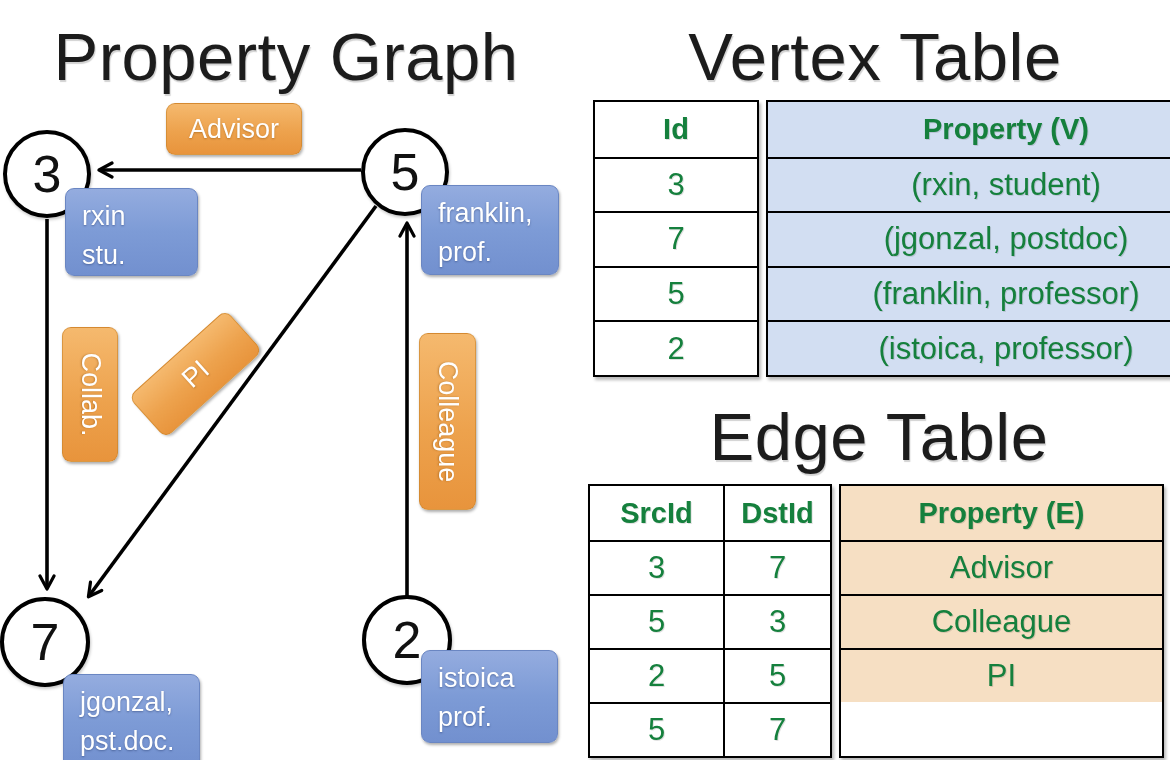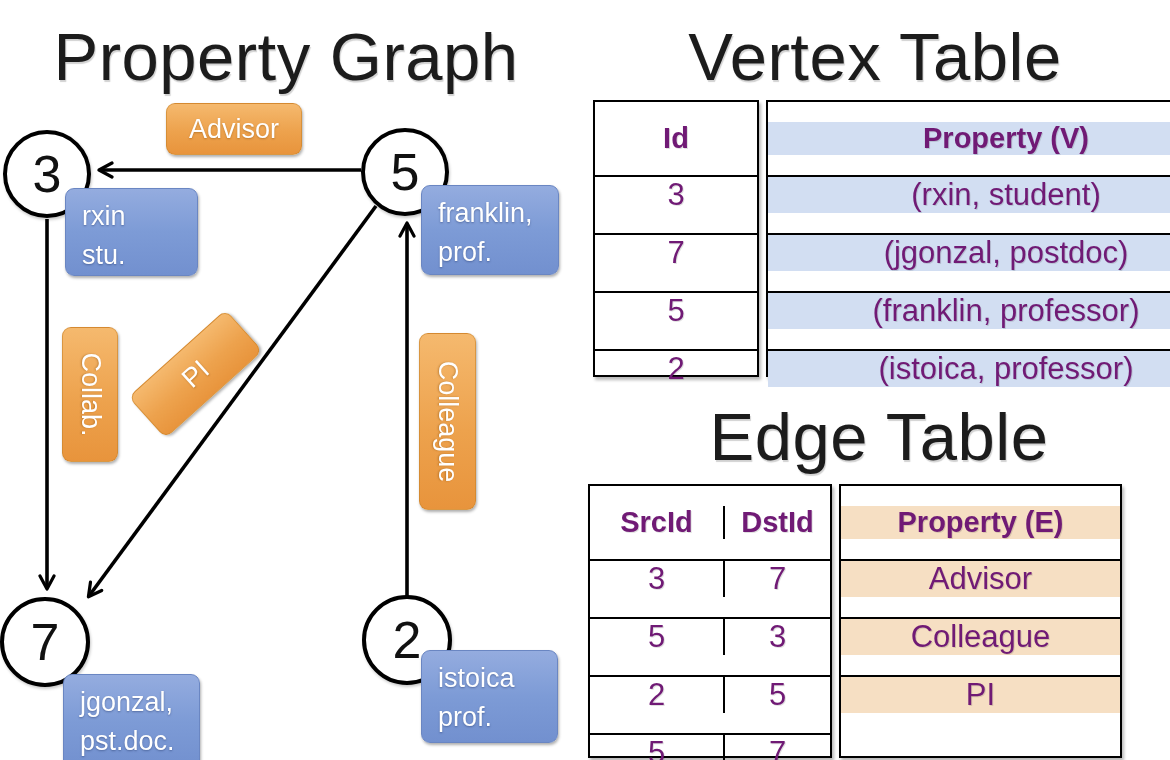--- a/index.html
+++ b/index.html
@@ -28,22 +28,22 @@
           padding:8px 6px 8px 16px;
           background:linear-gradient(180deg,#94acdf 0%,#7d9bd6 50%,#7290cf 100%);
           border:1.5px solid #6a86c2;
           box-shadow:1px 2px 3px rgba(0,0,0,.32);
           text-shadow:0 1px 2px rgba(40,60,110,.5);}
   .vlabel div{white-space:nowrap;}
 
   .ttable{position:absolute;display:flex;gap:7px;}
   .tgroup{border:2.5px solid #000;background:#fff;display:grid;grid-template-rows:repeat(5,1fr);
           box-shadow:2px 3px 3px rgba(0,0,0,.28);}
-  .tcell{display:flex;align-items:center;justify-content:center;font-size:31px;color:#701a75;
-         border-top:2.5px solid #000;text-shadow:1px 1px 0 rgba(0,0,0,.12);margin-top:20px;}
+  .tcell{display:flex;align-items:center;justify-content:center;font-size:31px;color:#15803d;
+         border-top:2.5px solid #000;text-shadow:1px 1px 0 rgba(0,0,0,.12);}
   .tcell.first{border-top:none;}
   .tcell.hdr{font-weight:bold;font-size:29px;}
   .tcell.vsep{border-right:2.5px solid #000;}
   .bluebg{background:#d2def2;}
   .tanbg{background:#f6dfc3;}
   .twocol{grid-auto-flow:row;}
 </style>
 </head>
 <body>
 
@@ -133,21 +133,21 @@
       <div class="tcell hdr first">DstId</div>
       <div class="tcell vsep">3</div>
       <div class="tcell">7</div>
       <div class="tcell vsep">5</div>
       <div class="tcell">3</div>
       <div class="tcell vsep">2</div>
       <div class="tcell">5</div>
       <div class="tcell vsep">5</div>
       <div class="tcell">7</div>
     </div>
-    <div class="tgroup" style="width:283px;height:274px;">
+    <div class="tgroup" style="width:325px;height:274px;">
       <div class="tcell hdr first tanbg">Property (E)</div>
       <div class="tcell tanbg">Advisor</div>
       <div class="tcell tanbg">Colleague</div>
       <div class="tcell tanbg">PI</div>
     </div>
   </div>
 
 </div>
 
 </body></html>

